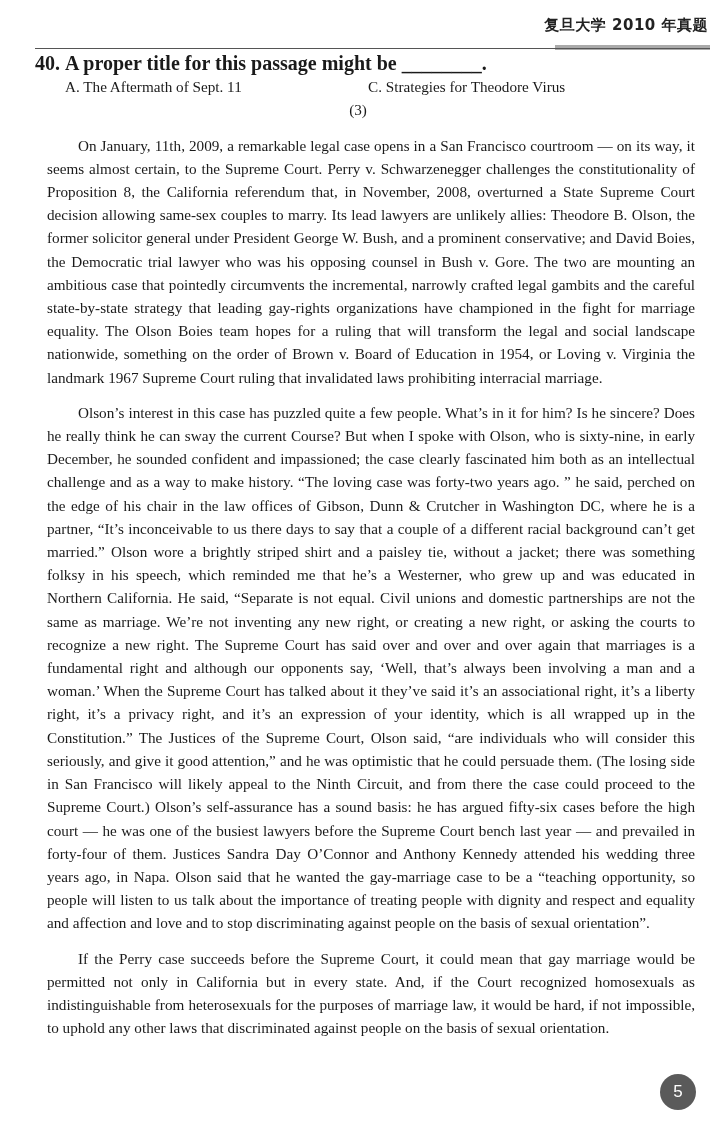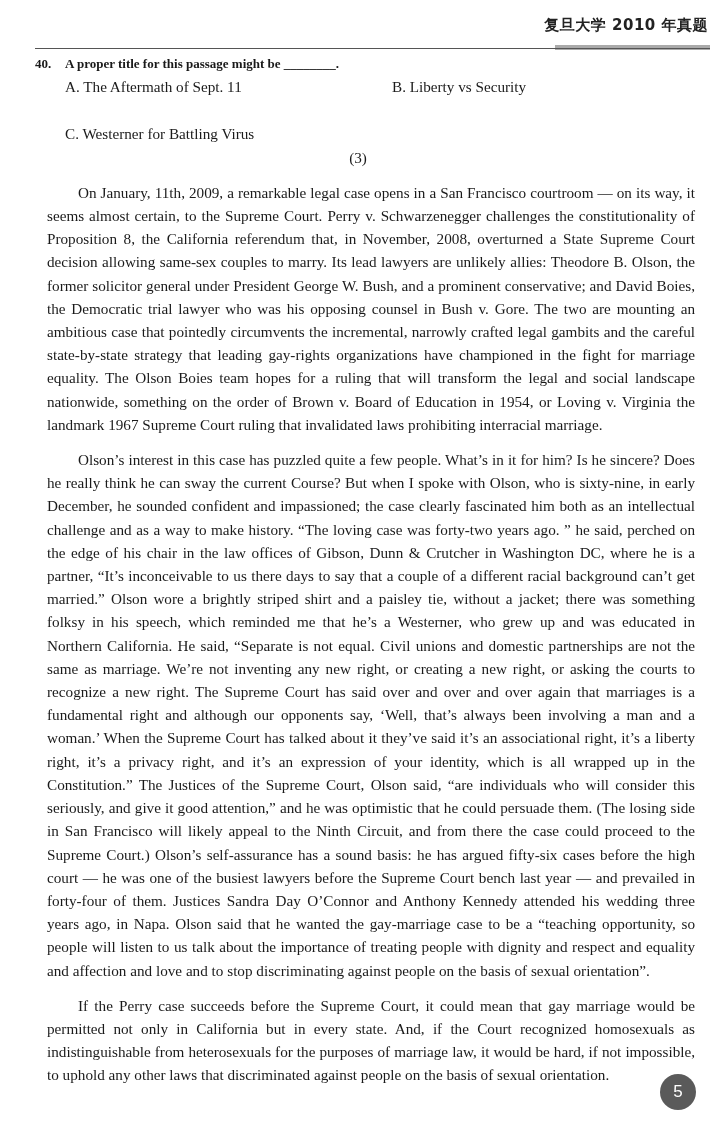--- a/index.html
+++ b/index.html
@@ -21,27 +21,26 @@
     position: absolute; left: 0; right: 0; top: 34px; height: 1px; background: #555;
   }
   .header-accent {
     position: absolute; right: 0; top: 31px; width: 155px; height: 5px; background: #aaaaaa;
   }
   .content {
     position: absolute; left: 35px; width: 672px; top: 52px;
     font-size: 15.2px; line-height: 23.2px;
   }
   .question {
-    font-weight: bold; font-size: 13px; margin-bottom: 0px;
+    font-weight: bold; font-size: 20px; margin-bottom: 0px;
   }
   .question .num { display: inline-block; width: 30px; }
   .options {
     display: grid; grid-template-columns: 303px 1fr;
     padding-left: 30px;
-    gap: 24px;
   }
   .option { white-space: nowrap; }
   .section-label {
     text-align: center; margin: 0; padding-right: 26px;
   }
   .para {
     margin: 12px; text-align: justify; text-indent: 31px;
   }
   .page-badge {
     position: absolute; left: 660px; top: 1074px;
@@ -63,26 +62,22 @@
 <div class="content">
   <div class="question">
     <span class="num">40.</span><span>A proper title for this passage might be ________.</span>
   </div>
   <div class="options">
     <div class="option">
       <span>A.</span>
       <span>The Aftermath of Sept. 11</span>
     </div>
     <div class="option">
-      <span>B.</span>
-      <span>Liberty vs Security</span>
-    </div>
-    <div class="option">
       <span>C.</span>
-      <span>Westerner for Battling Virus</span>
+      <span>Strategies for Theodore Virus</span>
     </div>
   </div>
 
   <div class="section-label">(3)</div>
 
   <p class="para">On January, 11th, 2009, a remarkable legal case opens in a San Francisco courtroom — on its way, it seems almost certain, to the Supreme Court. Perry v. Schwarzenegger challenges the constitutionality of Proposition 8, the California referendum that, in November, 2008, overturned a State Supreme Court decision allowing same-sex couples to marry. Its lead lawyers are unlikely allies: Theodore B. Olson, the former solicitor general under President George W. Bush, and a prominent conservative; and David Boies, the Democratic trial lawyer who was his opposing counsel in Bush v. Gore. The two are mounting an ambitious case that pointedly circumvents the incremental, narrowly crafted legal gambits and the careful state-by-state strategy that leading gay-rights organizations have championed in the fight for marriage equality. The Olson Boies team hopes for a ruling that will transform the legal and social landscape nationwide, something on the order of Brown v. Board of Education in 1954, or Loving v. Virginia the landmark 1967 Supreme Court ruling that invalidated laws prohibiting interracial marriage.</p>
   <p class="para">Olson’s interest in this case has puzzled quite a few people. What’s in it for him? Is he sincere? Does he really think he can sway the current Course? But when I spoke with Olson, who is sixty-nine, in early December, he sounded confident and impassioned; the case clearly fascinated him both as an intellectual challenge and as a way to make history. “The loving case was forty-two years ago. ” he said, perched on the edge of his chair in the law offices of Gibson, Dunn &amp; Crutcher in Washington DC, where he is a partner, “It’s inconceivable to us there days to say that a couple of a different racial background can’t get married.” Olson wore a brightly striped shirt and a paisley tie, without a jacket; there was something folksy in his speech, which reminded me that he’s a Westerner, who grew up and was educated in Northern California. He said, “Separate is not equal. Civil unions and domestic partnerships are not the same as marriage. We’re not inventing any new right, or creating a new right, or asking the courts to recognize a new right. The Supreme Court has said over and over and over again that marriages is a fundamental right and although our opponents say, ‘Well, that’s always been involving a man and a woman.’ When the Supreme Court has talked about it they’ve said it’s an associational right, it’s a liberty right, it’s a privacy right, and it’s an expression of your identity, which is all wrapped up in the Constitution.” The Justices of the Supreme Court, Olson said, “are individuals who will consider this seriously, and give it good attention,” and he was optimistic that he could persuade them. (The losing side in San Francisco will likely appeal to the Ninth Circuit, and from there the case could proceed to the Supreme Court.) Olson’s self-assurance has a sound basis: he has argued fifty-six cases before the high court — he was one of the busiest lawyers before the Supreme Court bench last year — and prevailed in forty-four of them. Justices Sandra Day O’Connor and Anthony Kennedy attended his wedding three years ago, in Napa. Olson said that he wanted the gay-marriage case to be a “teaching opportunity, so people will listen to us talk about the importance of treating people with dignity and respect and equality and affection and love and to stop discriminating against people on the basis of sexual orientation”.</p>
   <p class="para">If the Perry case succeeds before the Supreme Court, it could mean that gay marriage would be permitted not only in California but in every state. And, if the Court recognized homosexuals as indistinguishable from heterosexuals for the purposes of marriage law, it would be hard, if not impossible, to uphold any other laws that discriminated against people on the basis of sexual orientation.</p>
 </div>
 

